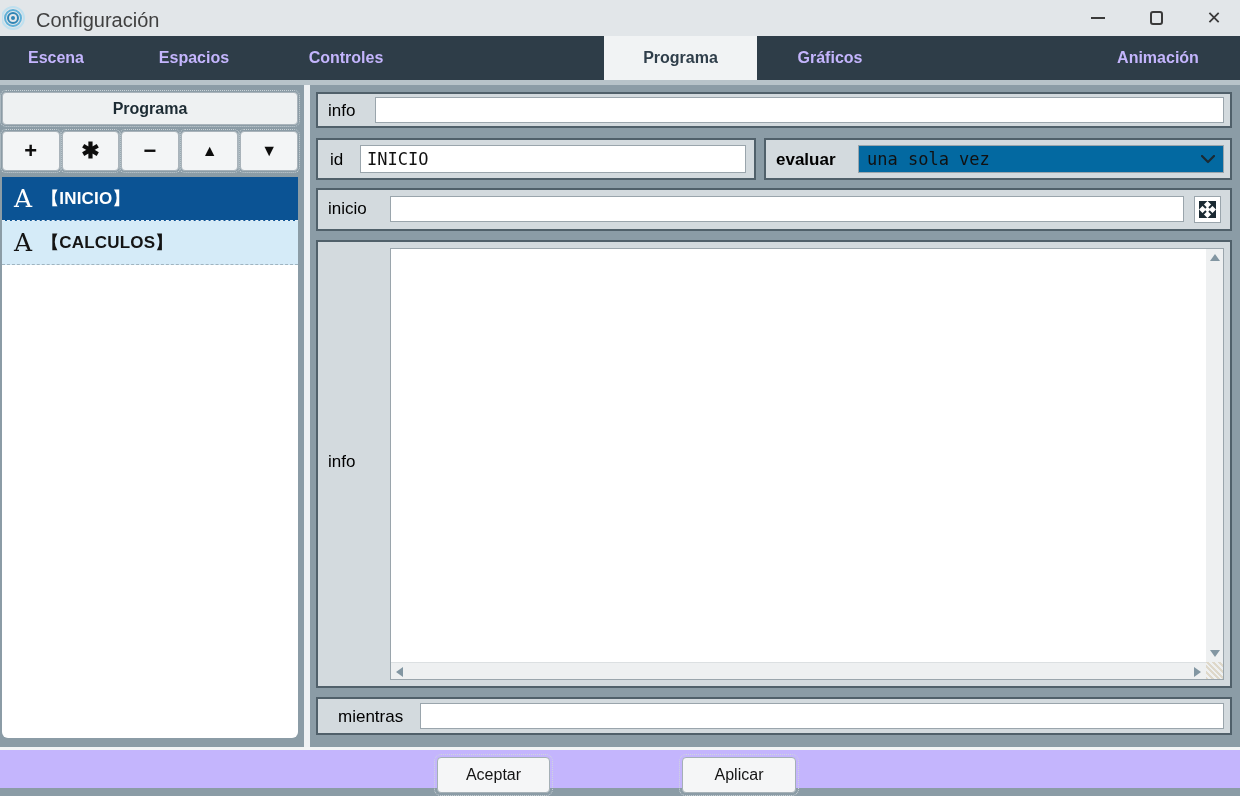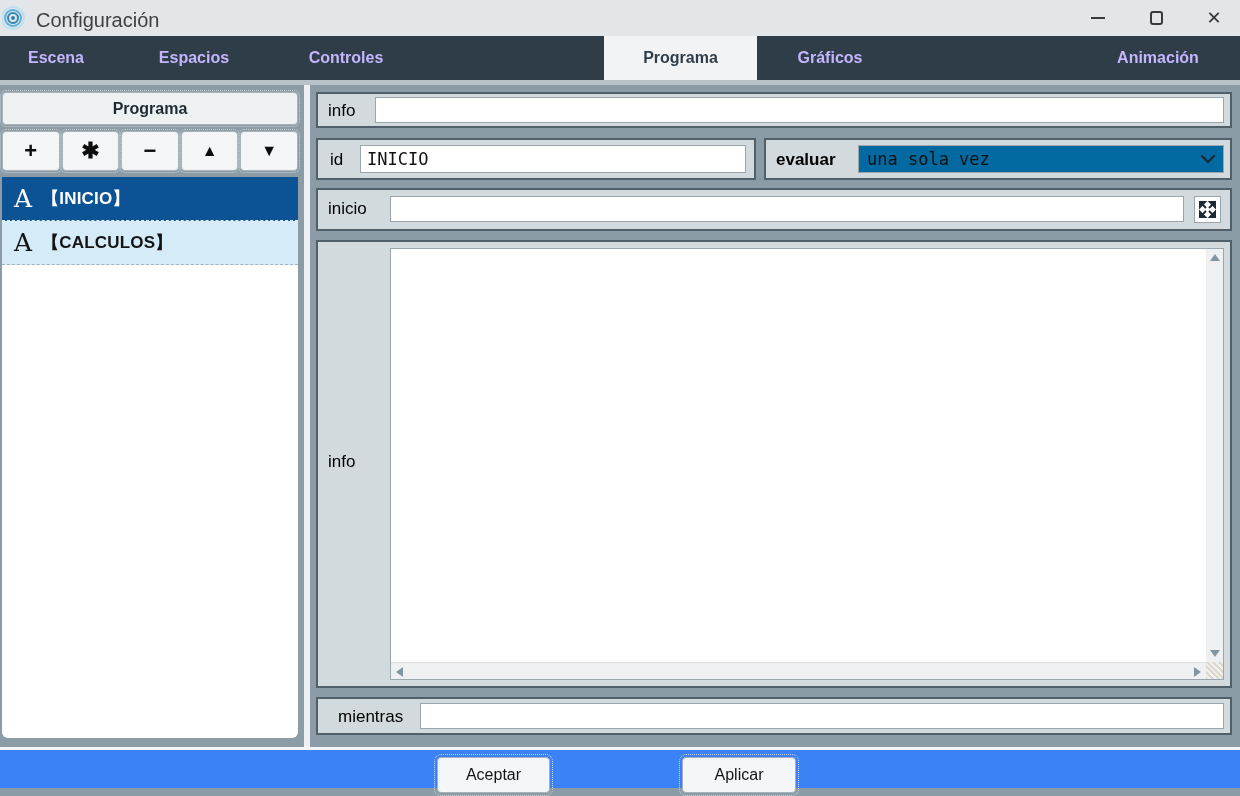--- a/index.html
+++ b/index.html
@@ -70,21 +70,21 @@
   .grip { position:absolute; right:0; bottom:0; width:17px; height:17px;
           background:repeating-linear-gradient(45deg,#ded8ca 0 2px,#eef0f1 2px 4px); }
   .arr { width:0; height:0; position:absolute; }
   .arr-up    { left:4px; top:5px;    border-left:5px solid transparent; border-right:5px solid transparent; border-bottom:7px solid #8296a2; }
   .arr-down  { left:4px; bottom:5px; border-left:5px solid transparent; border-right:5px solid transparent; border-top:7px solid #8296a2; }
   .arr-left  { left:5px; top:4px;    border-top:5px solid transparent; border-bottom:5px solid transparent; border-right:7px solid #8296a2; }
   .arr-right { right:5px; top:4px;   border-top:5px solid transparent; border-bottom:5px solid transparent; border-left:7px solid #8296a2; }
 
   
   .footer-line { position:absolute; left:0; top:747px; width:1240px; height:3px; background:#f2f4f5; }
-  .footer { position:absolute; left:0; top:750px; width:1240px; height:38px; background:#3b82f6; }
+  .footer { position:absolute; left:0; top:750px; width:1240px; height:38px; background:#c4b5fd; }
   .dlg-btn { position:absolute; top:7px; height:36px; background:#f5f6f7; border:1px solid #a5b0b6; border-radius:4px;
              outline:1px dotted #cfd6da; outline-offset:2px; font-size:16px; color:#141414;
              display:flex; align-items:center; justify-content:center; font-family:"Liberation Sans", sans-serif; }
   .btn-aceptar { left:437px; width:113px; }
   .btn-cerrar  { left:561px; width:111px; }
   .btn-aplicar { left:682px; width:114px; }
 </style>
 </head>
 <body>
 

